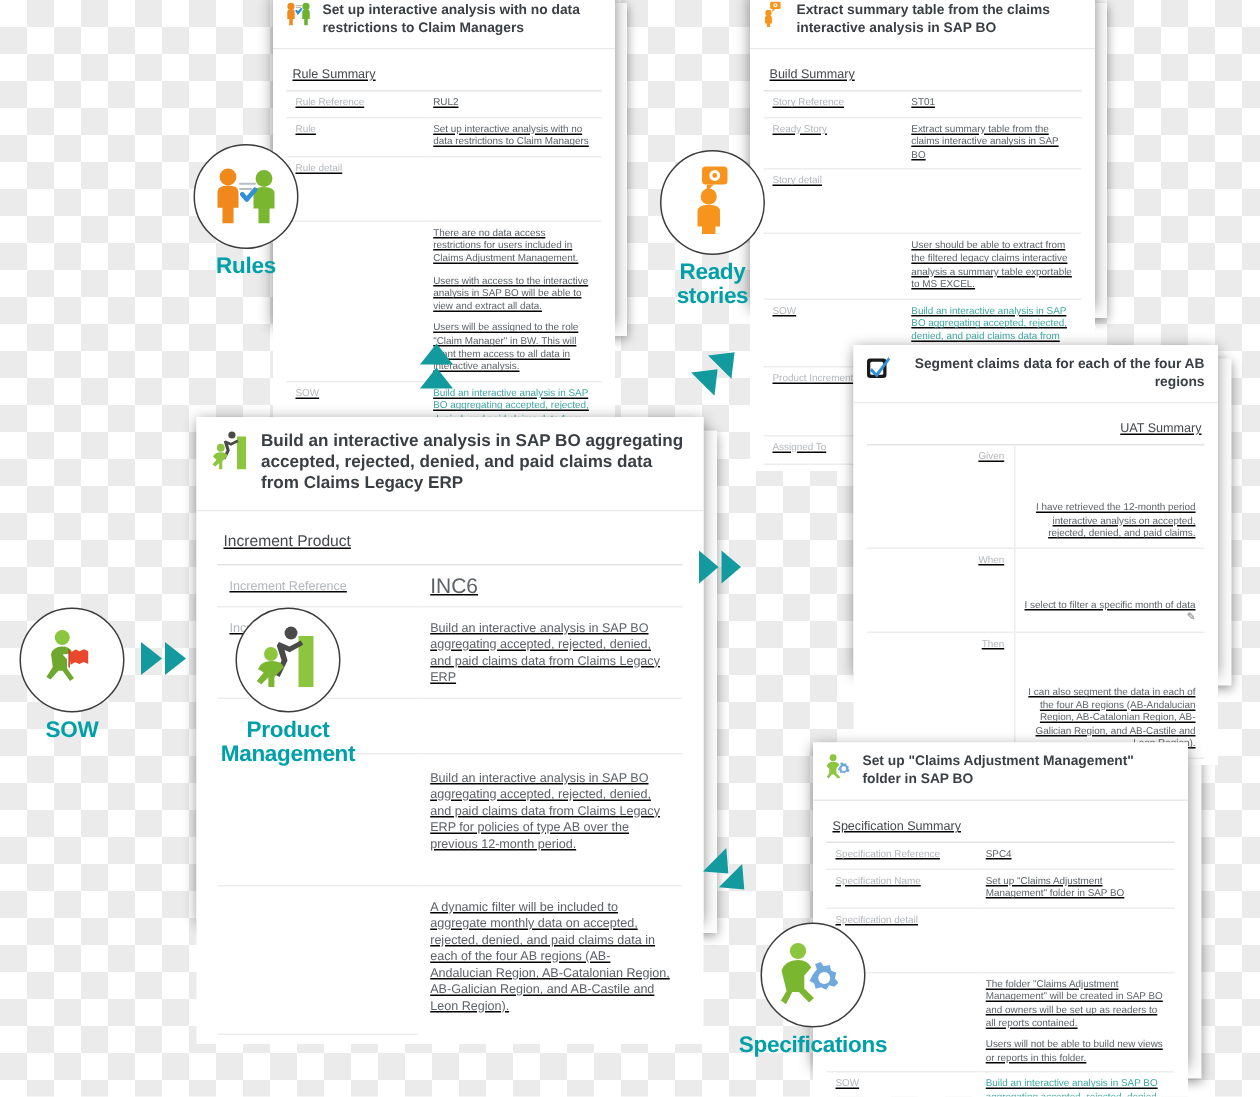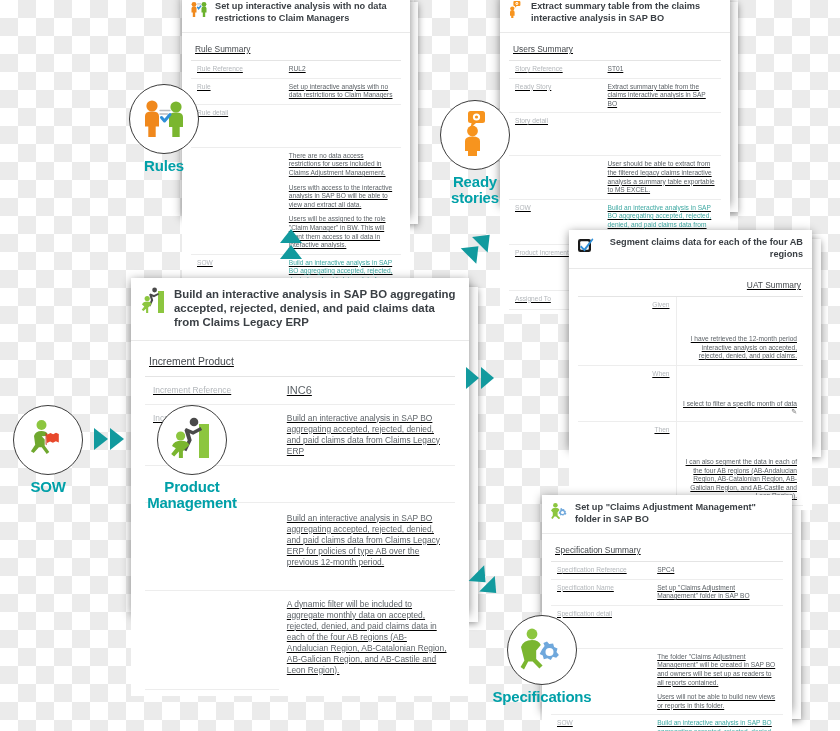--- a/index.html
+++ b/index.html
@@ -109,21 +109,21 @@
           <path d="M7 5l-.3 2 2-2z" fill="#f7941e"></path>
           <circle cx="8.9" cy="2.5" r="1.4" fill="#fff"></circle>
           <circle cx="8.9" cy="2.5" r=".6" fill="#f7941e"></circle>
           <circle cx="4.3" cy="7.6" r="2.1" fill="#f7941e"></circle>
           <path d="M2 11q0-1.9 2.3-1.9T6.6 11v3.7H5.4V17H3.2v-2.3H2z" fill="#f7941e"></path>
         </svg>
       </span>
       <span class="htxt">Extract summary table from the claims interactive analysis in SAP BO</span>
     </div>
     <div class="card-body">
-      <div class="sum-title">Users Summary</div>
+      <div class="sum-title">Build Summary</div>
       <table class="rows">
         <tbody>
             <tr>
           <td class="lbl">Story Reference</td>
           <td class="val">ST01</td>
         </tr>
         <tr>
           <td class="lbl">Ready Story</td>
           <td class="val">Extract summary table from the claims interactive analysis in SAP BO</td>
         </tr>
@@ -174,21 +174,21 @@
         </svg>
       </span>
       <span class="htxt" style="font-size:11.4px;line-height:14.2px;">Build an interactive analysis in SAP BO aggregating accepted, rejected, denied, and paid claims data from Claims Legacy ERP</span>
     </div>
     <div class="card-body" style="padding:12px 14px 6px 14px;">
       <div class="sum-title" style="font-size:10.4px;padding-bottom:9px;">Increment Product</div>
       <table class="rows">
         <tbody>
             <tr>
           <td class="lbl" style="font-size:8.4px;line-height:11px;padding:8px;">Increment Reference</td>
-          <td class="val" style="font-size:11px;line-height:11px;padding:8px;">INC6</td>
+          <td class="val" style="font-size:14px;line-height:11px;padding:8px;">INC6</td>
         </tr>
         <tr>
           <td class="lbl" style="font-size:8.4px;line-height:11px;padding:8px;">Increment Name</td>
           <td class="val" style="font-size:8.4px;line-height:11px;padding:8px;">Build an interactive analysis in SAP BO aggregating accepted, rejected, denied, and paid claims data from Claims Legacy ERP</td>
         </tr>
         <tr>
           <td class="lbl" style="height:28px;"></td>
           <td class="val" style="height:28px;"></td>
         </tr>
         <tr>
@@ -364,21 +364,21 @@
           <path d="M3 31q1.8-5.3 9.5-5.3 6 0 7.8 4.2l-6.4 6.4V43H9.9v-6.5L5.2 41.4 2.2 39l4.6-5.7z" fill="#7ab62f"></path>
         </svg>
       </span>
     </div>
     <div class="blabel w2">
       <div>Product</div>
       <div>Management</div>
     </div>
   </div>
 
-  <div class="badge" style="left:129px;top:84px;">
+  <div class="badge" style="left:129px;top:96px;">
     <div class="circle">
       <span>
         <svg width="46" height="40" viewBox="0 0 46 40">
           <circle cx="11" cy="9" r="5.6" fill="#f0881c"></circle>
           <path d="M4 19q0-4.4 7-4.4T18 19v10.5h-3.3V40H7.3V29.5H4z" fill="#f0881c"></path>
           <circle cx="35" cy="10" r="5.6" fill="#7ab62f"></circle>
           <path d="M28 20q0-4.4 7-4.4T42 20v10h-3.3v10H31.3V30H28z" fill="#7ab62f"></path>
           <path d="M19 13.5h10M19 17h7.5" stroke="#b9bcc0" stroke-width="1.3" stroke-linecap="round"></path>
           <path d="M20.5 20.5l3 3.5 5.5-6.5" stroke="#2f8fd8" stroke-width="3" fill="none" stroke-linecap="round" stroke-linejoin="round"></path>
         </svg>

